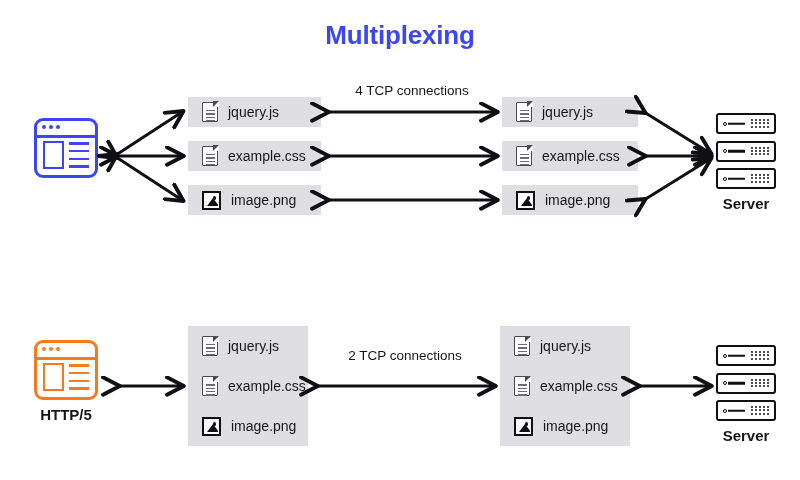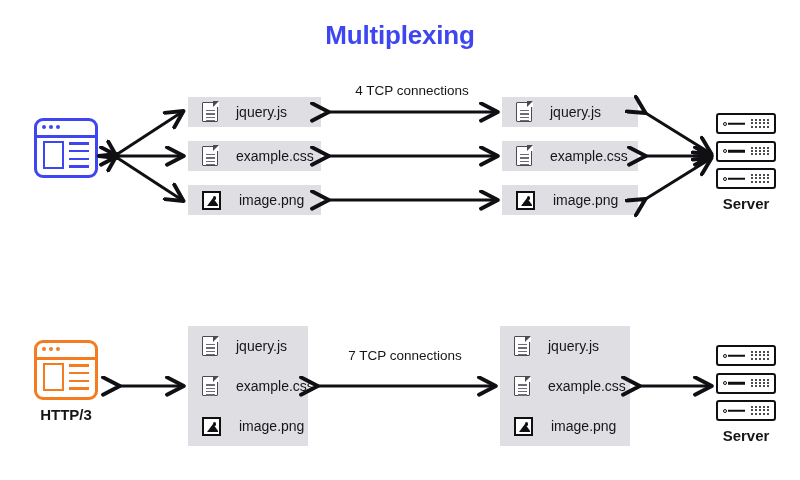--- a/index.html
+++ b/index.html
@@ -61,21 +61,21 @@
   .srack .grid{position:absolute;right:4px;top:4px;bottom:4px;width:20px;display:grid;grid-template-columns:repeat(5,1fr);grid-template-rows:repeat(3,1fr);gap:1px;}
   .srack .grid i{background:#101014;width:2px;height:2px;border-radius:50%;align-self:center;justify-self:center;}
 
   
   .filebox{
     position:absolute;
     background:#dfdfe3;
     box-sizing:border-box;
     display:flex;align-items:center;
   }
-  .fileline{display:flex;align-items:center;gap:18px;}
+  .fileline{display:flex;align-items:center;gap:10px;}
   .fname{font-size:14px;color:#16161a;white-space:nowrap;}
 
   
   .doc{
     width:16px;height:20px;flex:none;position:relative;
     border:1.6px solid #4a4a52;border-radius:1px;background:#fff;
     box-sizing:border-box;
   }
   .doc:before{
     content:"";position:absolute;right:-1.6px;top:-1.6px;
@@ -290,21 +290,21 @@
       <div class="body">
         <div class="thumb"></div>
         <div class="lines">
             <i></i>
             <i></i>
             <i></i>
             <i></i>
           </div>
       </div>
     </div>
-    <div class="cap">HTTP/3</div>
+    <div class="cap">HTTP/5</div>
   </div>
 
   <div class="filebox" style="left:188px;top:326px;width:120px;height:120px;padding-left:14px;flex-direction:column;justify-content:space-around;align-items:flex-start;">
     <div class="fileline">
       <span class="doc">
           <span class="rule">
             <i></i>
             <i></i>
             <i></i>
             <i></i>
@@ -357,21 +357,21 @@
     </div>
     <div class="fileline">
       <span class="img">
           <span class="mtn"></span>
           <span class="sun"></span>
         </span>
       <span class="fname">image.png</span>
     </div>
   </div>
 
-  <div class="tcplabel" style="left:320px;top:348px;width:170px;">7 TCP connections</div>
+  <div class="tcplabel" style="left:320px;top:348px;width:170px;">2 TCP connections</div>
 
   <div class="endpoint" style="left:706px;top:345px;width:80px;">
     <div class="server">
       <div class="srack">
         <span class="led"></span>
           <span class="wire"></span>
         <span class="grid">
             <i></i>
             <i></i>
             <i></i>

